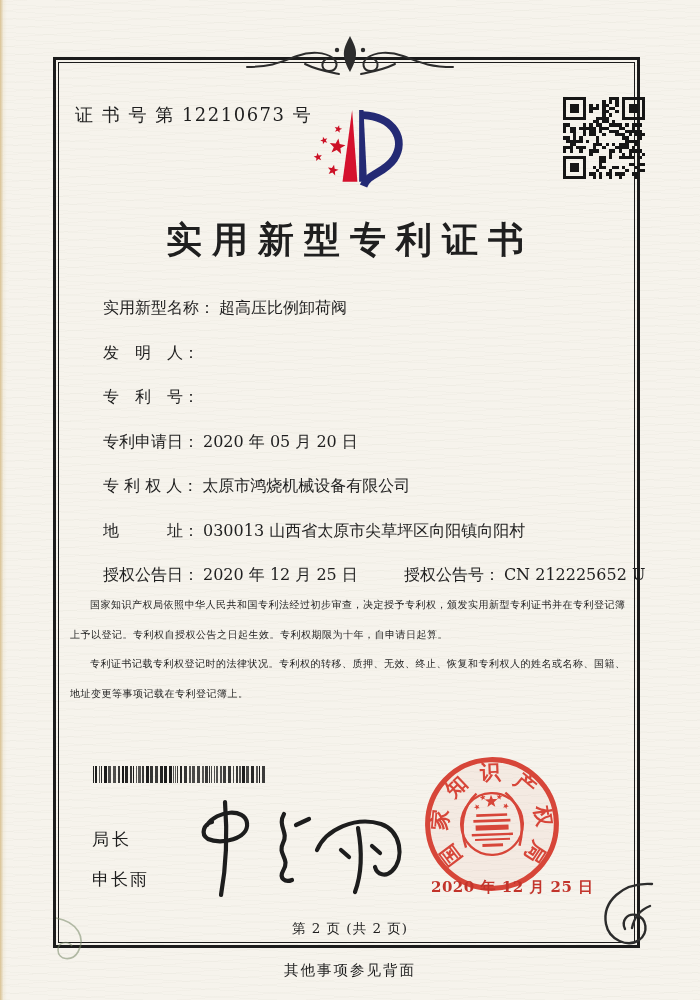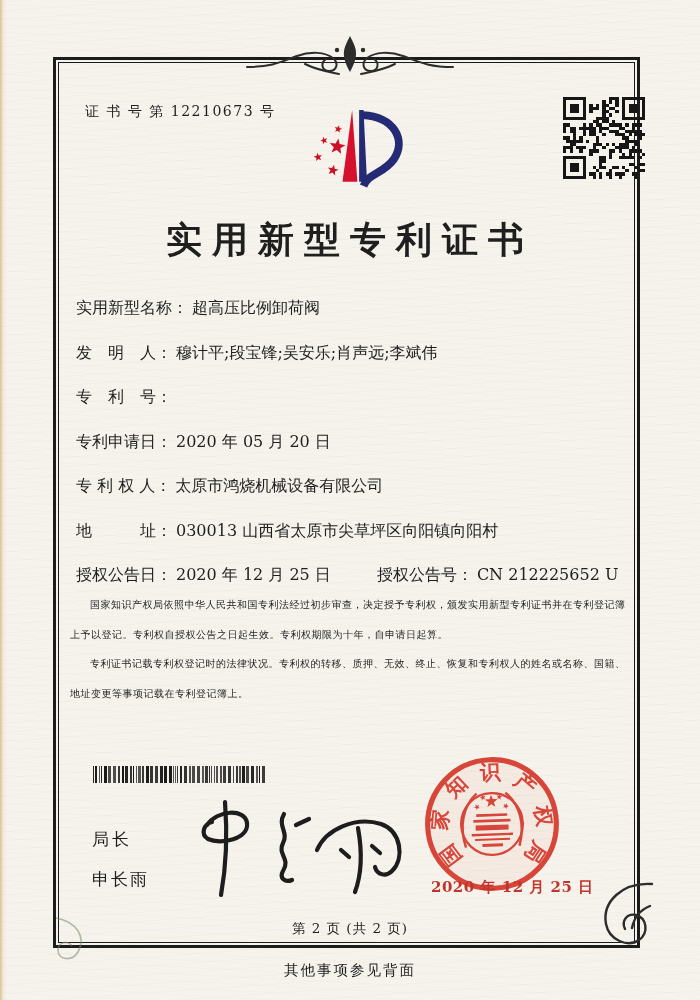--- a/index.html
+++ b/index.html
@@ -24,32 +24,32 @@
     border:3px solid #1c1c1c;
   }
   .frame-inner{
     position:absolute; inset:2px; border:1px solid #1c1c1c;
   }
   .ornament-top{ position:absolute; left:245px; top:30px; width:210px; height:48px; }
   .ornament-br{ position:absolute; left:592px; top:880px; width:66px; height:72px; }
   .ornament-bl{ position:absolute; left:50px;  top:912px; width:44px; height:52px; opacity:.55; }
 
   .cert-no{
-    position:absolute; left:85px; top:103px;
-    font-size:14px; letter-spacing:1.5px; font-weight:500;
+    position:absolute; left:75px; top:103px;
+    font-size:18px; letter-spacing:1.5px; font-weight:500;
   }
   .logo{ position:absolute; left:283px; top:96px; width:140px; height:110px; }
   .qr{ position:absolute; left:563px; top:97px; width:82px; height:82px; }
 
   .title{
     position:absolute; left:0; right:0; top:216px; text-align:center;
     font-size:36px; font-weight:700; letter-spacing:10px;
   }
 
-  .fields{ position:absolute; left:76px; top:297px; right:62px; }
+  .fields{ position:absolute; left:103px; top:297px; right:62px; }
   .frow{ display:flex; font-size:16px; line-height:22px; margin-bottom:22.5px;
          font-weight:500; white-space:nowrap; }
   .frow .lbl{ flex:none; }
   .frow .val{ margin-left:4px; }
   .frow .gap{ width:46px; flex:none; }
 
   .body-text{
     position:absolute; left:70px; top:590px; width:562px;
     font-size:10px; line-height:29.5px; letter-spacing:0.5px;
   }
@@ -134,21 +134,20 @@
 
   <div class="title">实用新型专利证书</div>
 
   <div class="fields">
     <div class="frow">
       <span class="lbl">实用新型名称：</span>
       <span class="val">超高压比例卸荷阀</span>
     </div>
     <div class="frow">
       <span class="lbl">发　明　人：</span>
-      <span class="val">穆计平;段宝锋;吴安乐;肖声远;李斌伟</span>
     </div>
     <div class="frow">
       <span class="lbl">专　利　号：</span>
     </div>
     <div class="frow">
       <span class="lbl">专利申请日：</span>
       <span class="val">2020 年 05 月 20 日</span>
     </div>
     <div class="frow">
       <span class="lbl">专 利 权 人：</span>

